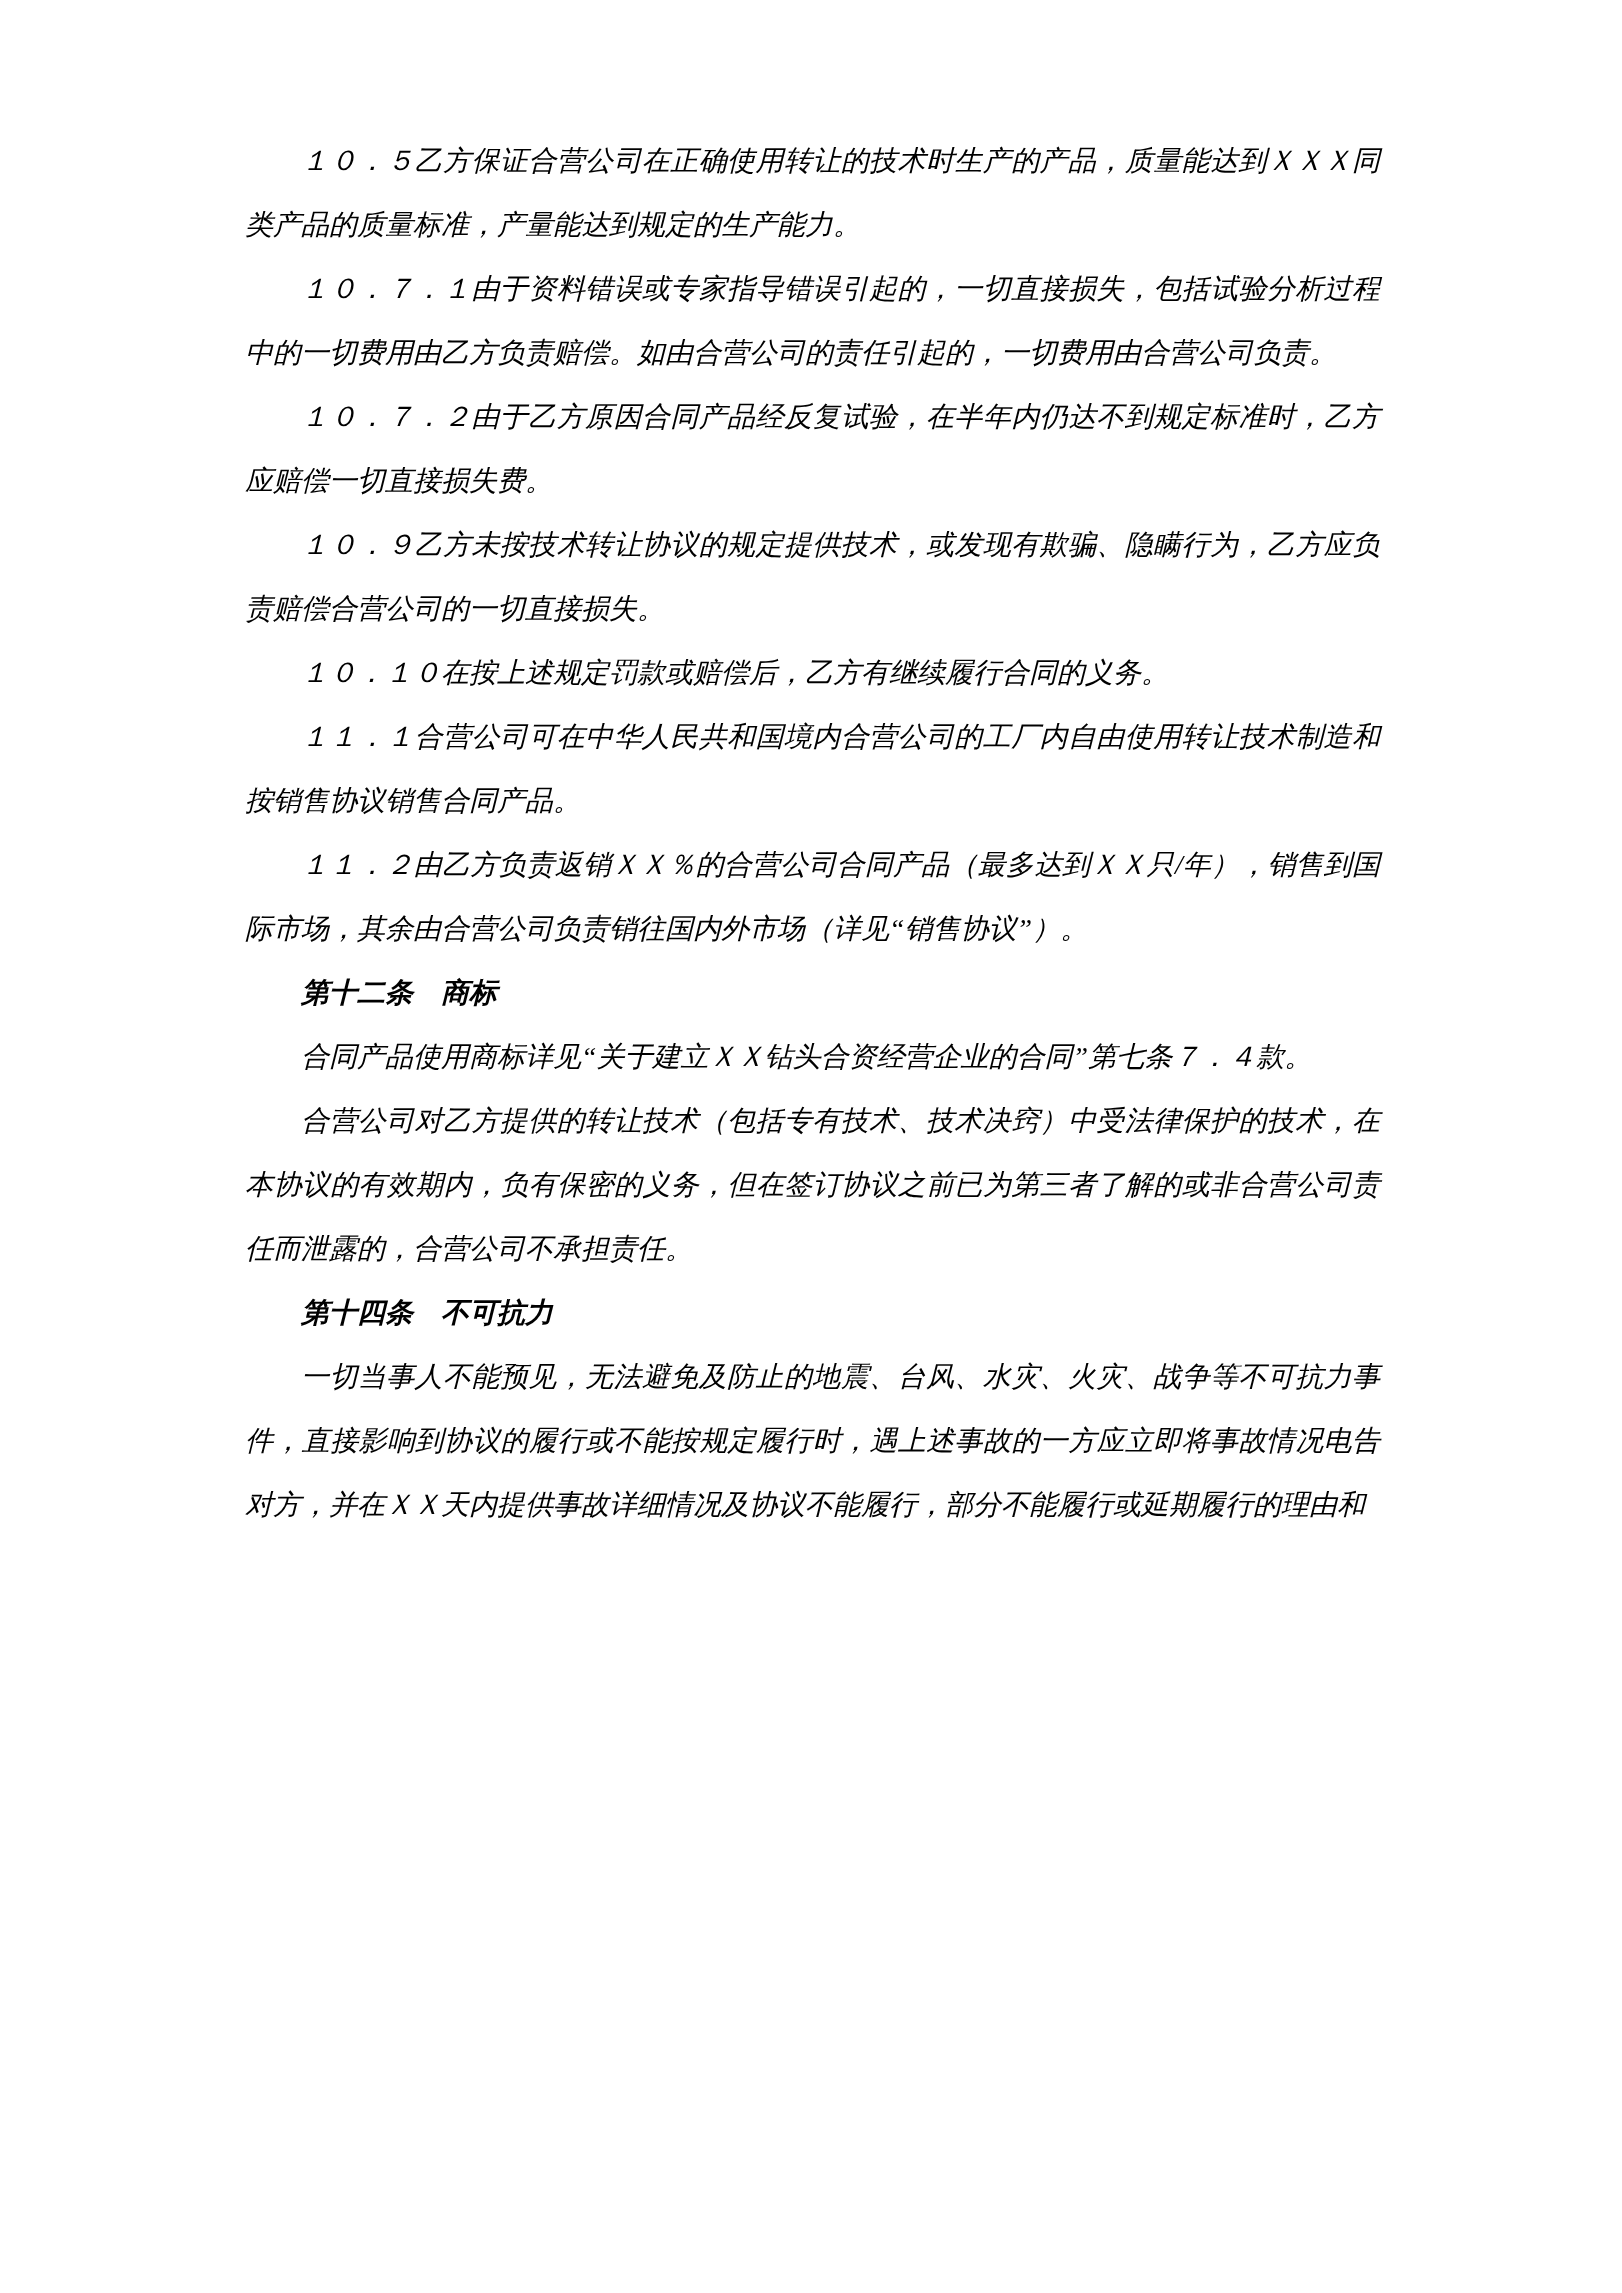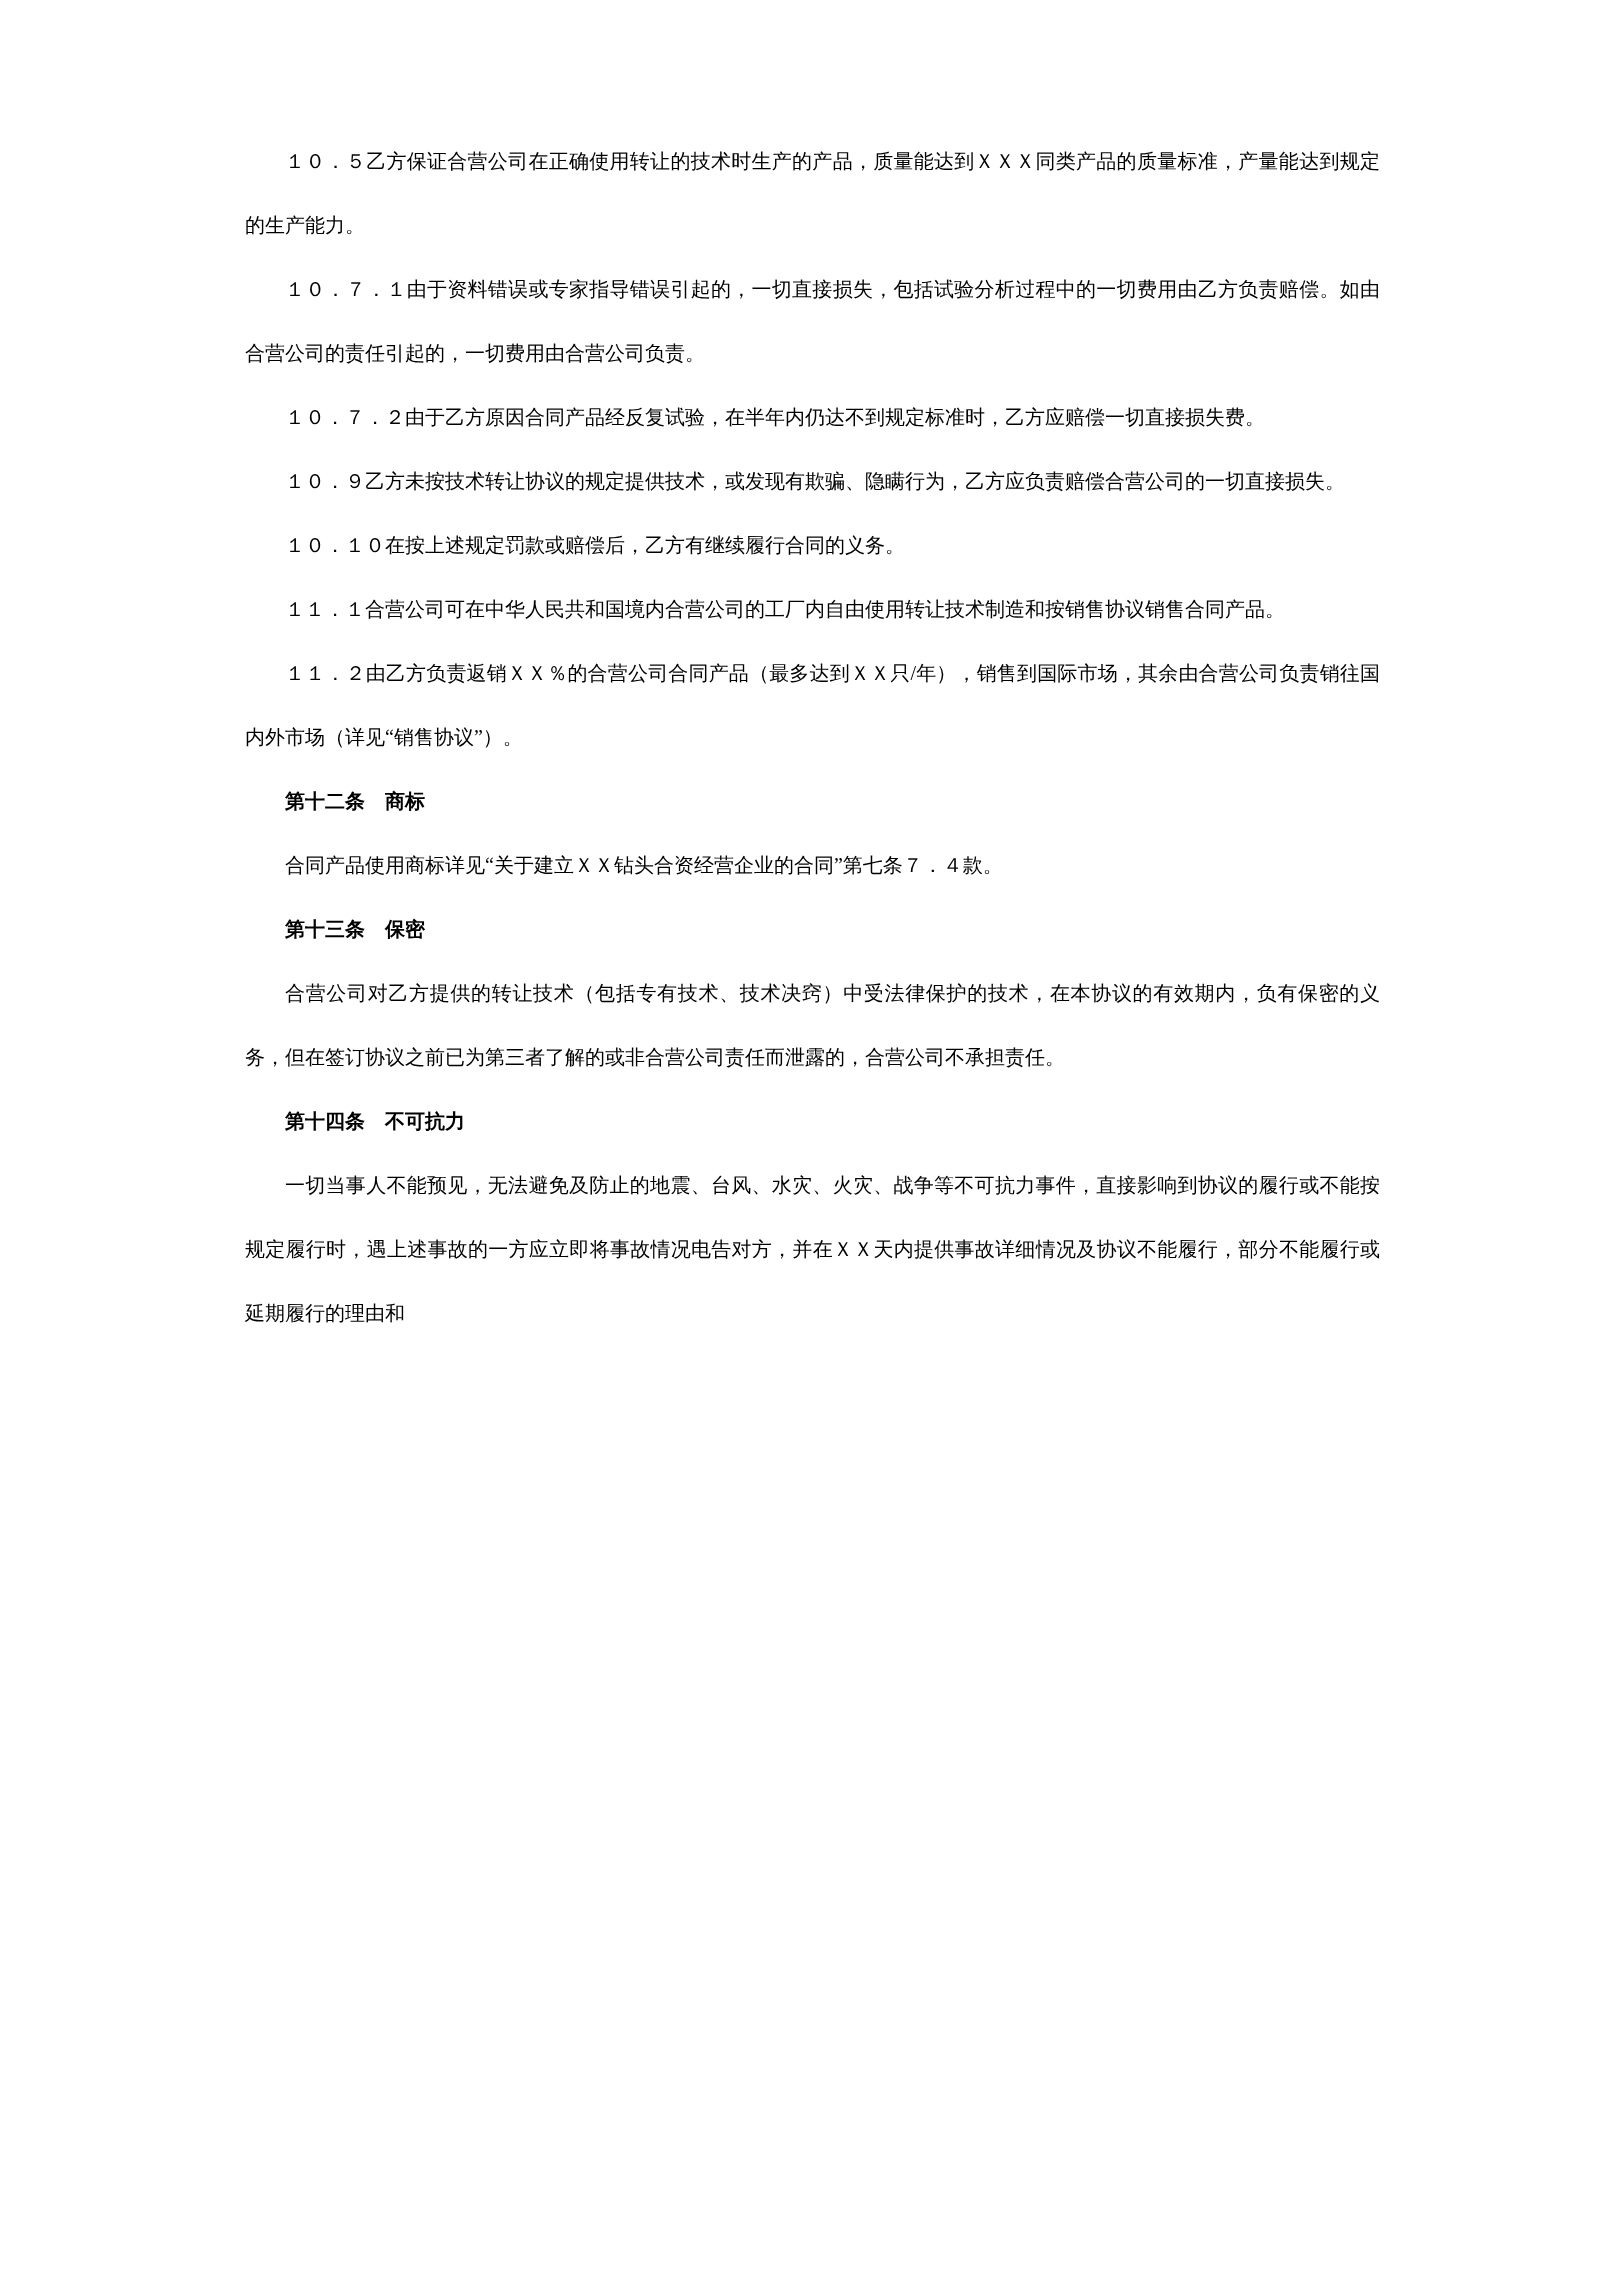--- a/index.html
+++ b/index.html
@@ -12,24 +12,25 @@
   }
   .page {
     position: absolute;
     inset: 0;
   }
   .doc {
     position: absolute;
     left: 245px;
     top: 129px;
     width: 1135px;
-    font-size: 20px;
+    font-size: 28px;
     line-height: 64px;
     text-align: justify;
     letter-spacing: 0;
+    font-style: italic;
   }
   .doc p {
     margin: 0;
     padding: 0;
     text-indent: 2em;
   }
   .doc p.heading {
     font-weight: bold;
   }
 </style>
@@ -40,19 +41,18 @@
   <div class="doc" style="color: rgb(0, 0, 0);">
     <p class="body">１０．５乙方保证合营公司在正确使用转让的技术时生产的产品，质量能达到ＸＸＸ同类产品的质量标准，产量能达到规定的生产能力。</p>
     <p class="body">１０．７．１由于资料错误或专家指导错误引起的，一切直接损失，包括试验分析过程中的一切费用由乙方负责赔偿。如由合营公司的责任引起的，一切费用由合营公司负责。</p>
     <p class="body">１０．７．２由于乙方原因合同产品经反复试验，在半年内仍达不到规定标准时，乙方应赔偿一切直接损失费。</p>
     <p class="body">１０．９乙方未按技术转让协议的规定提供技术，或发现有欺骗、隐瞒行为，乙方应负责赔偿合营公司的一切直接损失。</p>
     <p class="body">１０．１０在按上述规定罚款或赔偿后，乙方有继续履行合同的义务。</p>
     <p class="body">１１．１合营公司可在中华人民共和国境内合营公司的工厂内自由使用转让技术制造和按销售协议销售合同产品。</p>
     <p class="body">１１．２由乙方负责返销ＸＸ％的合营公司合同产品（最多达到ＸＸ只/年），销售到国际市场，其余由合营公司负责销往国内外市场（详见“销售协议”）。</p>
     <p class="heading">第十二条　商标</p>
     <p class="body">合同产品使用商标详见“关于建立ＸＸ钻头合资经营企业的合同”第七条７．４款。</p>
-    <p class="heading">第十三条　保密</p>
     <p class="body">合营公司对乙方提供的转让技术（包括专有技术、技术决窍）中受法律保护的技术，在本协议的有效期内，负有保密的义务，但在签订协议之前已为第三者了解的或非合营公司责任而泄露的，合营公司不承担责任。</p>
     <p class="heading">第十四条　不可抗力</p>
     <p class="body">一切当事人不能预见，无法避免及防止的地震、台风、水灾、火灾、战争等不可抗力事件，直接影响到协议的履行或不能按规定履行时，遇上述事故的一方应立即将事故情况电告对方，并在ＸＸ天内提供事故详细情况及协议不能履行，部分不能履行或延期履行的理由和</p>
   </div>
 </div>
 
 
 </body></html>

